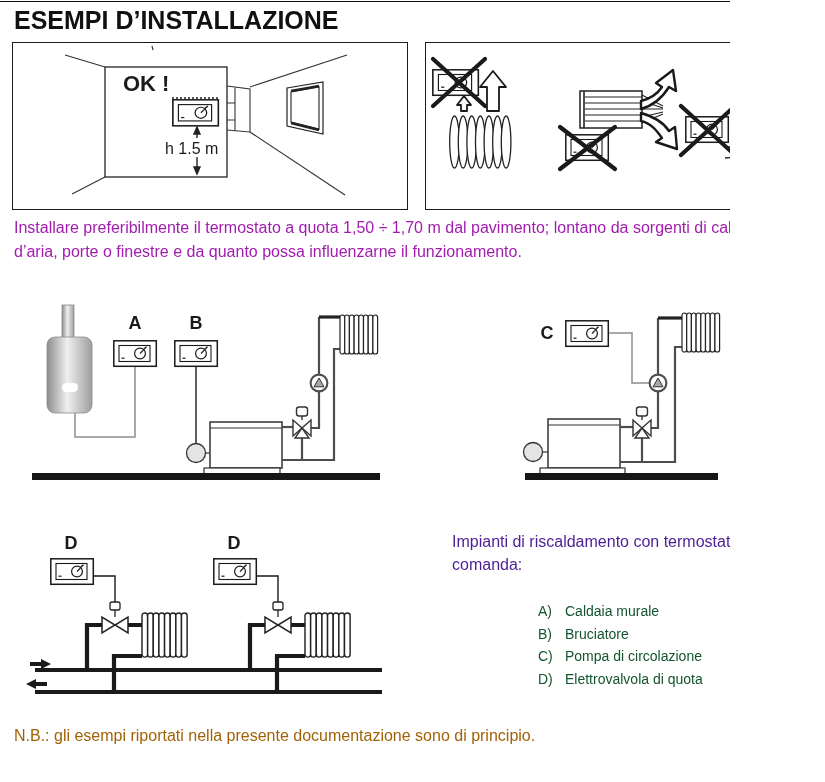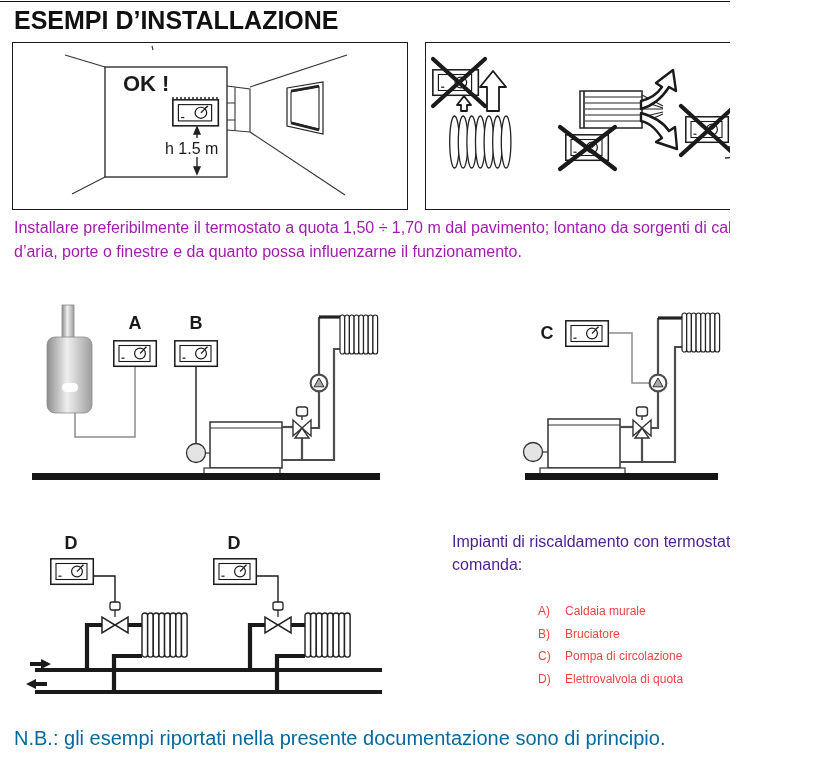--- a/index.html
+++ b/index.html
@@ -9,23 +9,23 @@
   .page-title{position:absolute;left:14px;top:6px;margin:0;font-size:25px;font-weight:700;letter-spacing:0px;color:#111;}
   .figbox{position:absolute;border:1.6px solid #1a1a1a;background:#fff;box-sizing:border-box;text-align:center;}
   .figbox.left{left:12px;top:42px;width:396px;height:168px;}
   .figbox.right{left:425px;top:42px;width:388px;height:168px;}
   .intro{position:absolute;left:14px;top:216px;width:802px;margin:0;font-size:16px;line-height:24px;color:#a21caf;}
   .midsvg{position:absolute;left:10px;top:295px;}
   .dsvg{position:absolute;left:10px;top:528px;}
   .legend{position:absolute;left:452px;top:530px;width:345px;}
   .legend-intro{margin:0;font-size:16px;line-height:23px;color:#4c1d95;}
   .legend-list{margin:24px 0 0 86px;padding:0;list-style:none;}
-  .legend-list li{font-size:12px;line-height:22.5px;color:#ef4444;}
+  .legend-list li{font-size:14px;line-height:22.5px;color:#14532d;}
   .lg-key{display:inline-block;width:27px;}
-  .nb{position:absolute;left:14px;top:727px;margin:0;font-size:20px;color:#0369a1;}
+  .nb{position:absolute;left:14px;top:727px;margin:0;font-size:16px;color:#a16207;}
   svg text{font-family:"Liberation Sans", sans-serif;fill:#1a1a1a;}
   .dlab{font-size:18px;font-weight:700;}
   .oklab{font-size:22px;font-weight:700;}
   .hlab{font-size:16px;}
 </style>
 </head>
 <body>
 
 <div class="page">
   <div class="top-rule"></div>

